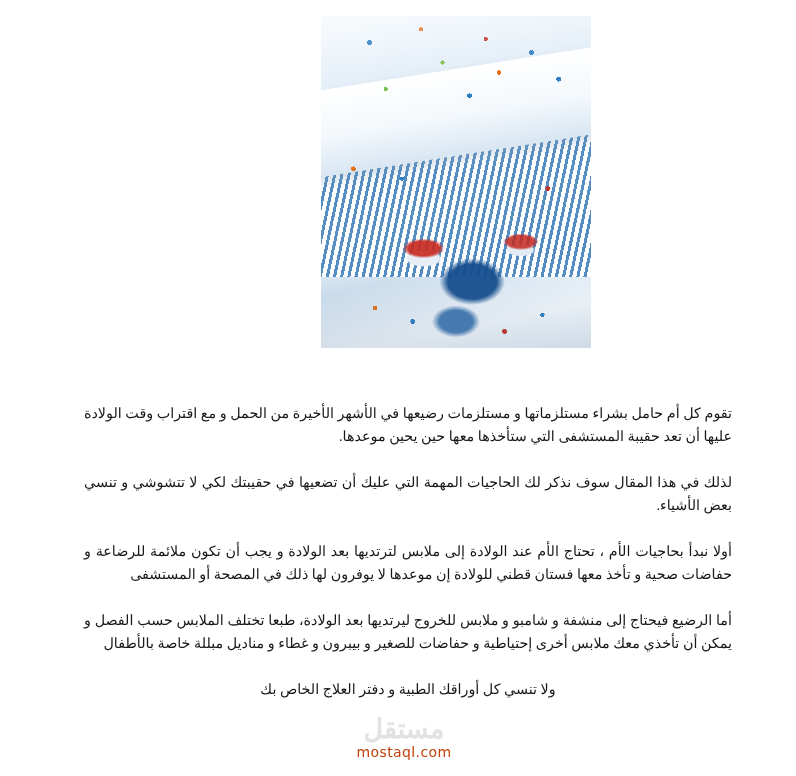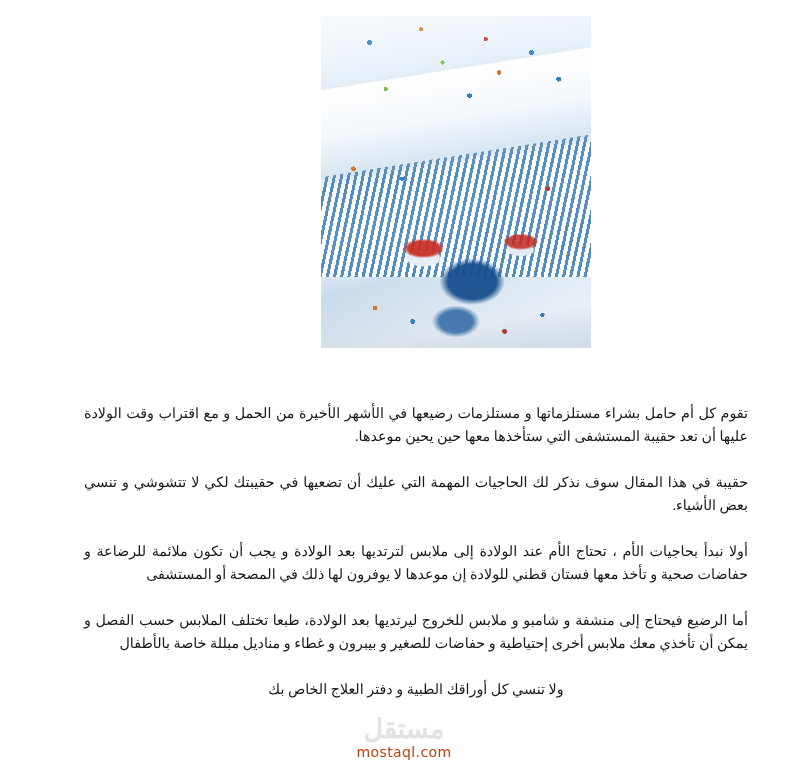--- a/index.html
+++ b/index.html
@@ -107,21 +107,21 @@
   .article {
     position: absolute;
     left: 84px;
     top: 402px;
     width: 664px;
     direction: rtl;
     text-align: justify;
     text-align-last: right;
   }
   .article p {
-    margin: 0 0 24px 0;
+    margin: 0 16px 24px 0;
     font-size: 14.3px;
     line-height: 22.5px;
     color: #181818;
     letter-spacing: .1px;
   }
   .article p.center-ish {
     text-align: center;
     text-align-last: center;
   }
   .article p:last-child { margin-bottom: 0; }
@@ -156,21 +156,21 @@
 </head>
 <body>
 
 <figure class="photo-wrap">
   <div class="photo"></div>
   <div class="photo-shade"></div>
 </figure>
 
 <article class="article">
   <p>تقوم كل أم حامل بشراء مستلزماتها و مستلزمات رضيعها في الأشهر الأخيرة من الحمل و مع اقتراب وقت الولادة عليها أن تعد حقيبة المستشفى التي ستأخذها معها حين يحين موعدها.</p>
-  <p>حقيبة في هذا المقال سوف نذكر لك الحاجيات المهمة التي عليك أن تضعيها في حقيبتك لكي لا تتشوشي و تنسي بعض الأشياء.</p>
+  <p>لذلك في هذا المقال سوف نذكر لك الحاجيات المهمة التي عليك أن تضعيها في حقيبتك لكي لا تتشوشي و تنسي بعض الأشياء.</p>
   <p>أولا نبدأ بحاجيات الأم ، تحتاج الأم عند الولادة إلى ملابس لترتديها بعد الولادة و يجب أن تكون ملائمة للرضاعة و حفاضات صحية و تأخذ معها فستان قطني للولادة إن موعدها لا يوفرون لها ذلك في المصحة أو المستشفى</p>
   <p>أما الرضيع فيحتاج إلى منشفة و شامبو و ملابس للخروج ليرتديها بعد الولادة، طبعا تختلف الملابس حسب الفصل و يمكن أن تأخذي معك ملابس أخرى إحتياطية و حفاضات للصغير و بيبرون و غطاء و مناديل مبللة خاصة بالأطفال</p>
   <p class="center-ish">ولا تنسي كل أوراقك الطبية و دفتر العلاج الخاص بك</p>
 </article>
 
 <div class="watermark">
   <div class="wm-logo">مستقل</div>
   <div class="wm-url">mostaql.com</div>
 </div>
 

